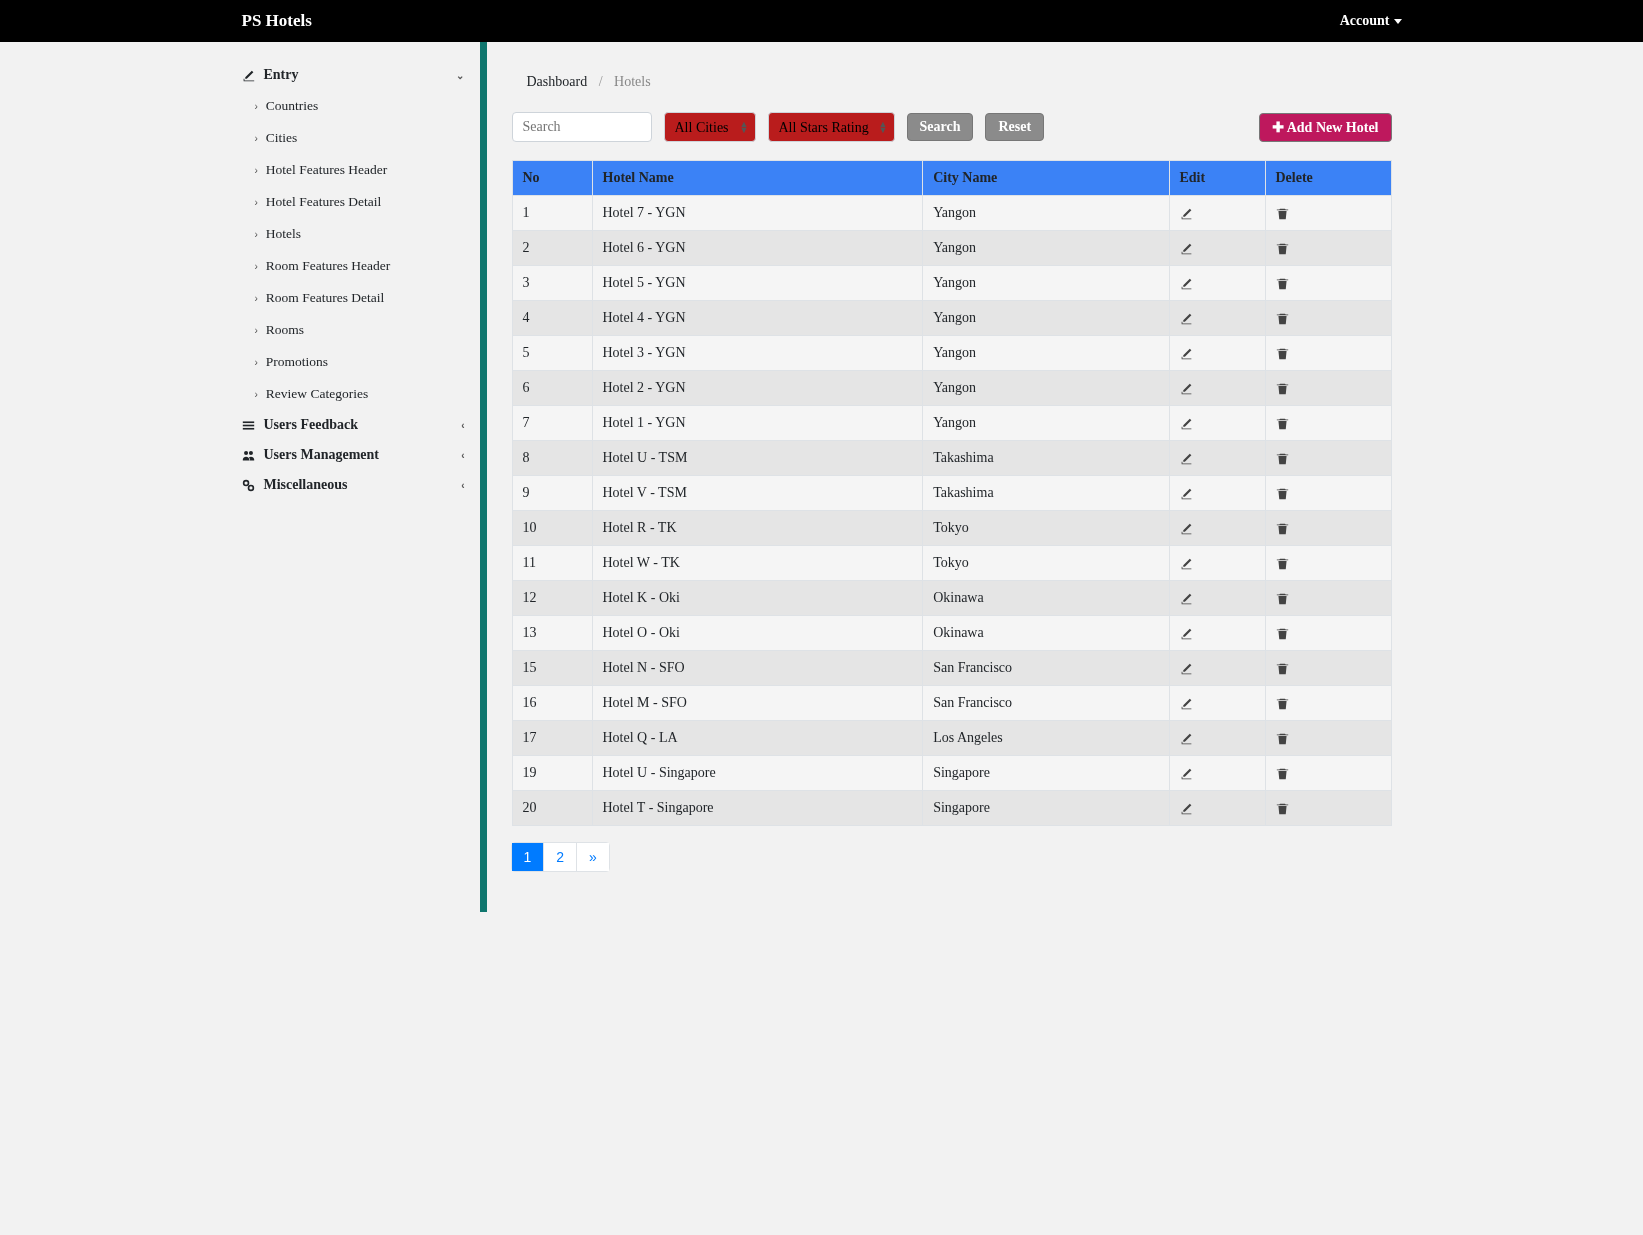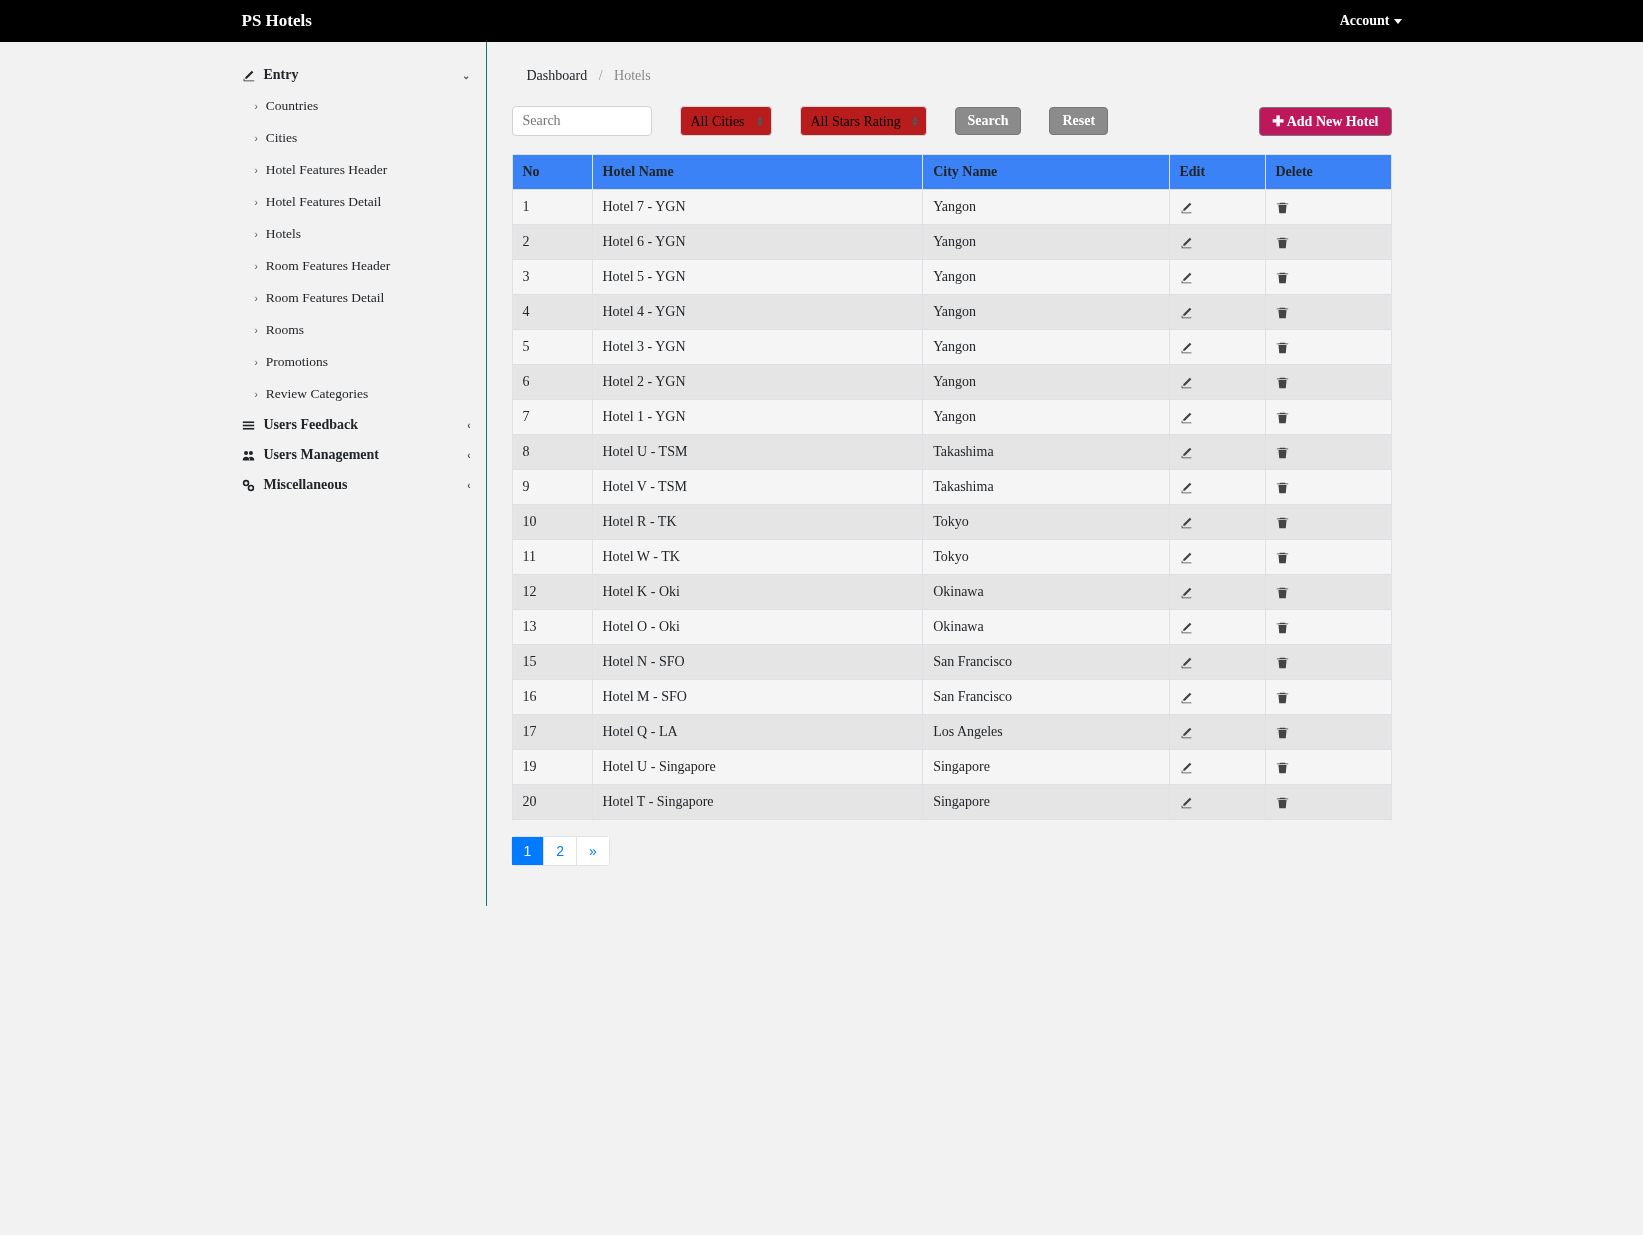--- a/index.html
+++ b/index.html
@@ -47,21 +47,21 @@
   border-top: 5px solid #fff;
 }
 .container {
   max-width: 1190px;
   margin: 0 auto;
   display: flex;
 }
 .sidebar {
   width: 260px;
   padding: 18px 0;
-  border-right: 1px solid #0f766e;
+  border-right: 7px solid #0f766e;
   background: #f2f2f2;
 }
 .sidebar-menu { list-style: none; }
 .sidebar-item {
   padding: 7px 15px 7px 15px;
   display: flex;
   align-items: center;
   justify-content: space-between;
   cursor: pointer;
   font-size: 14px;
@@ -82,35 +82,35 @@
   color: #555;
   font-family: sans-serif;
 }
 .icon {
   display: inline-block;
   width: 14px;
   text-align: center;
 }
 .main {
   flex: 1;
-  padding: 18px 25px 40px 25px;
+  padding: 24px 25px 40px 25px;
 }
 .breadcrumb {
   padding: 8px 15px;
   margin-bottom: 14px;
   background: transparent;
   font-size: 14px;
 }
 .breadcrumb a { color: #212529; text-decoration: none; }
 .breadcrumb .sep { margin: 0 8px; color: #999; }
 .breadcrumb .current { color: #888; }
 .filter-row {
   display: flex;
   align-items: center;
-  gap: 28px;
+  gap: 12px;
   margin-bottom: 18px;
 }
 .form-control {
   padding: 5px 10px;
   border: 1px solid #ced4da;
   border-radius: 4px;
   background: #fff;
   font-family: inherit;
   font-size: 14px;
   height: 30px;

